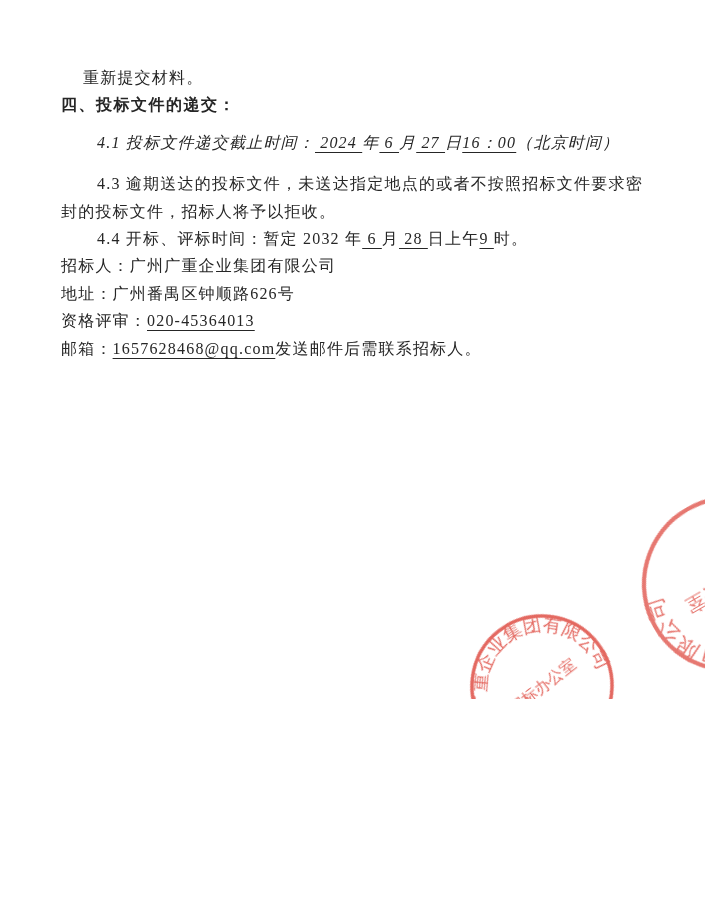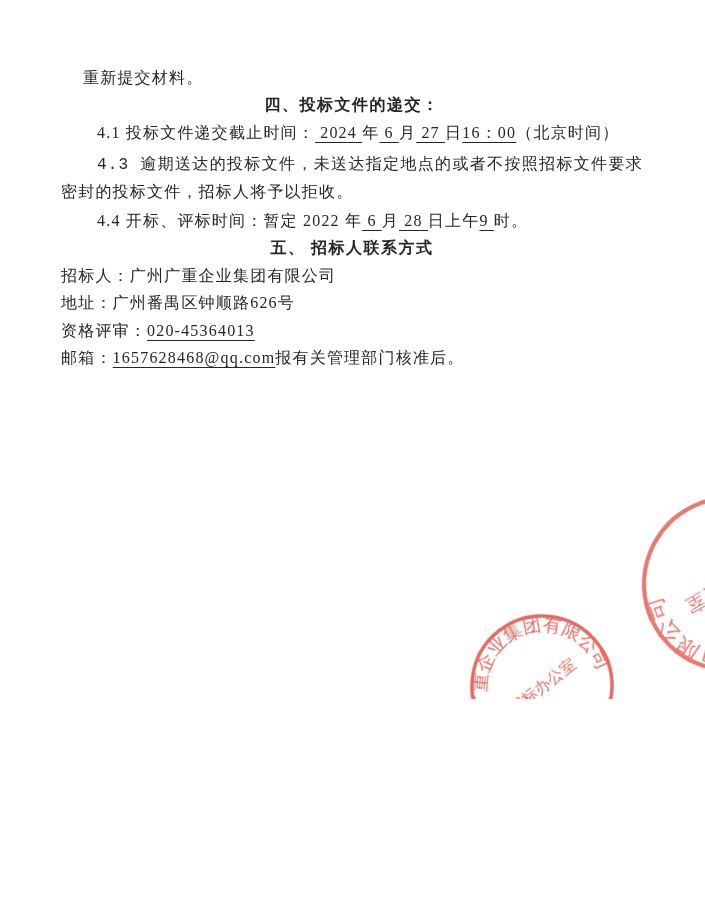--- a/index.html
+++ b/index.html
@@ -20,27 +20,27 @@
     width: 582px;
     font-size: 16px;
     line-height: 27.4px;
     letter-spacing: 1.2px;
     text-align: justify;
   }
   .doc p { margin: 0; }
   .p-cont   { text-indent: 22px; }
   .p-body   { text-indent: 33px; }
   .p-item   { text-indent: 36px; }
-  .h-sec    { font-weight: 700; text-align: center; letter-spacing: 1.5px; }
+  .h-sec    { font-weight: 700; text-align: left; letter-spacing: 1.5px; }
   .h-sec4   { margin-left: 52px; }
   .h-sec5   { margin-left: 42px; }
   .contact  { margin-left: 46px; text-align: left; font-family: Liberation Serif, serif; }
   .contact-first { margin-top: 3px; }
-  #p41 { margin-top: 0; }
-  #p43 { margin-top: 6px; font-family: Liberation Mono, monospace; }
+  #p41 { margin-top: 10px; font-style: italic; }
+  #p43 { margin-top: 14px; }
   .u {
     text-decoration: underline;
     text-underline-offset: 4px;
     text-decoration-thickness: 1px;
   }
   .sig-company {
     position: absolute;
     left: 432px;
     top: 698px;
     font-size: 17px;
@@ -97,32 +97,31 @@
 
 
 
     <p class="h-sec h-sec4">四、投标文件的递交：</p>
 
     <p class="p-item" id="p41"><span>4.1 投标文件递交截止时间：</span><span class="u"> 2024 </span><span>年</span><span class="u"> 6 </span><span>月</span><span class="u"> 27 </span><span>日</span><span class="u">16：00</span><span>（北京时间）</span></p>
 
 
     <p class="p-item" id="p43">4.3 逾期送达的投标文件，未送达指定地点的或者不按照招标文件要求密封的投标文件，招标人将予以拒收。</p>
 
-    <p class="p-item"><span>4.4 开标、评标时间：暂定 2022 年</span><span class="u"> 6 </span><span>月</span><span class="u"> 28 </span><span>日上午</span><span class="u">9 </span><span>时。</span></p>
+    <p class="p-item"><span>4.4 开标、评标时间：暂定 2032 年</span><span class="u"> 6 </span><span>月</span><span class="u"> 28 </span><span>日上午</span><span class="u">9 </span><span>时。</span></p>
 
-    <p class="h-sec h-sec5">五、 招标人联系方式</p>
 
     <p class="contact contact-first">招标人：广州广重企业集团有限公司</p>
 
     <p class="contact">地址：广州番禺区钟顺路626号</p>
 
 
     <p class="contact"><span>资格评审：</span><span class="u">020-45364013</span></p>
 
-    <p class="contact"><span>邮箱：</span><span class="u">1657628468@qq.com</span><span>报有关管理部门核准后。</span></p>
+    <p class="contact"><span>邮箱：</span><span class="u">1657628468@qq.com</span><span>发送邮件后需联系招标人。</span></p>
 
   </div>
 
   <div class="sig-company">广州广重企业集团有限公司</div>
   <div class="sig-date">2024 年 6 月 17日</div>
 
   <svg class="stamp stamp-main" viewBox="0 0 160 160">
     <defs>
       <path id="arcMain" d="M 27.3 104.1 A 57 57 0 1 1 132.7 104.1"></path>
     </defs>

